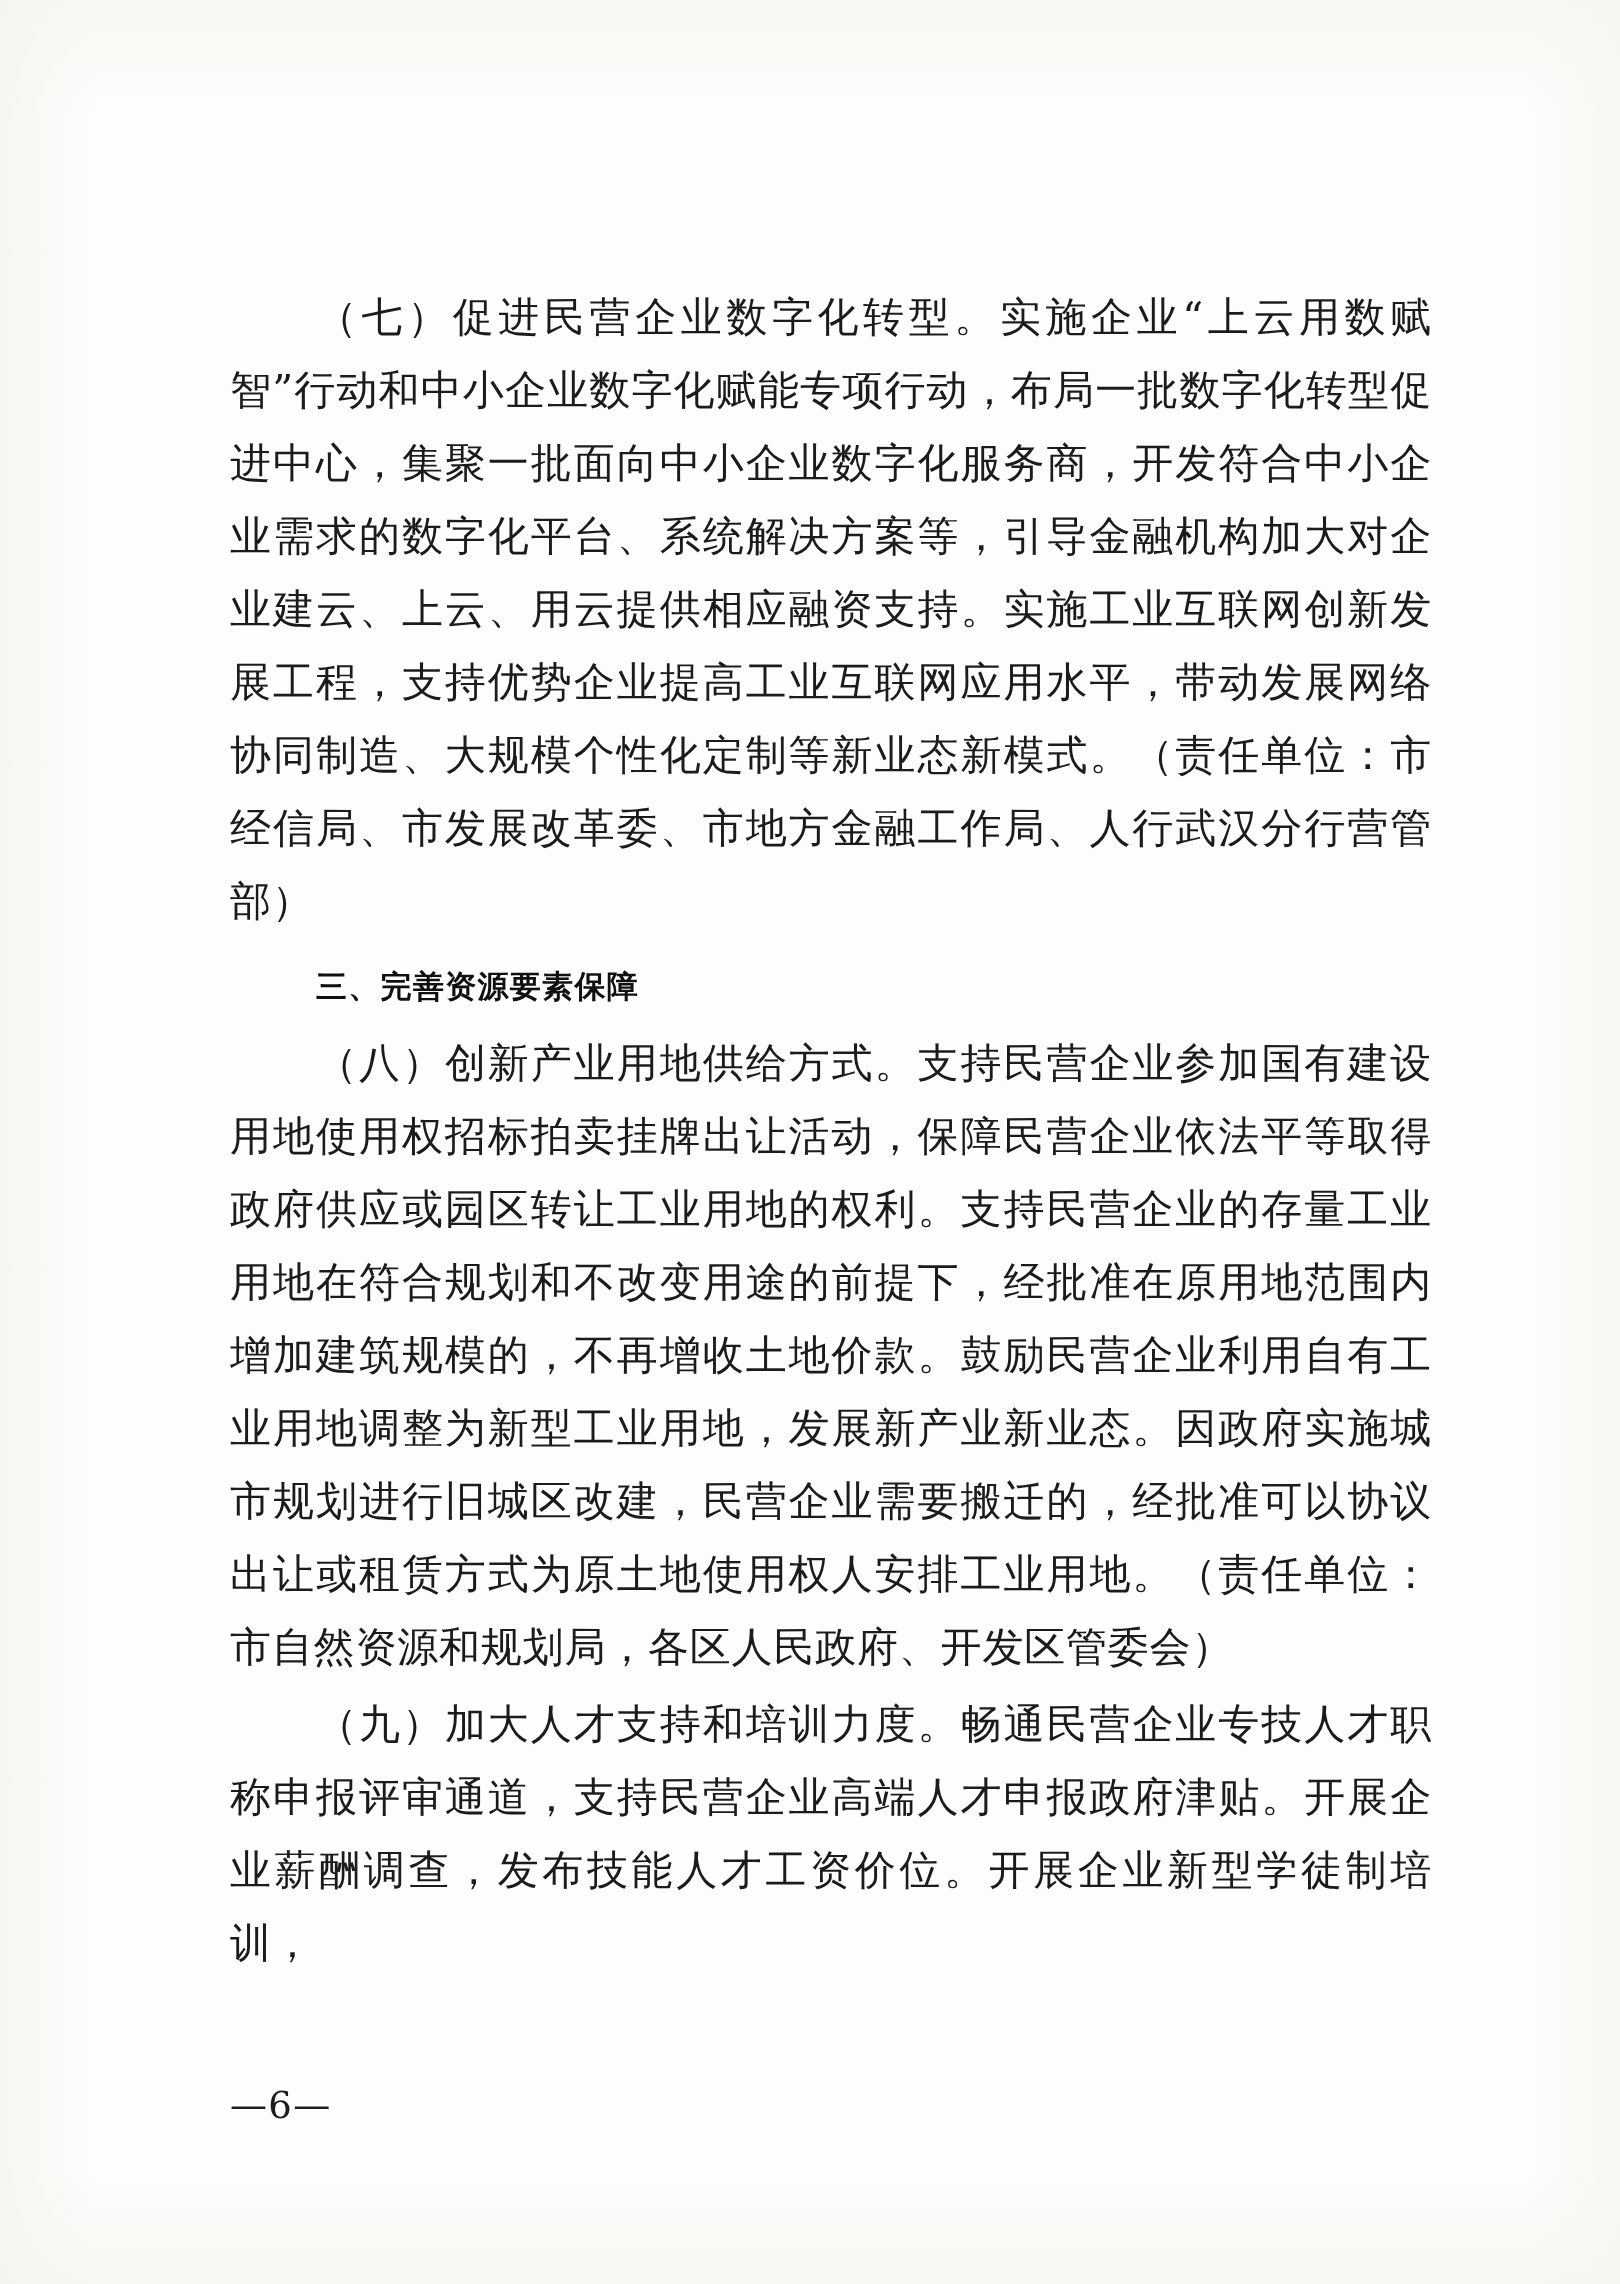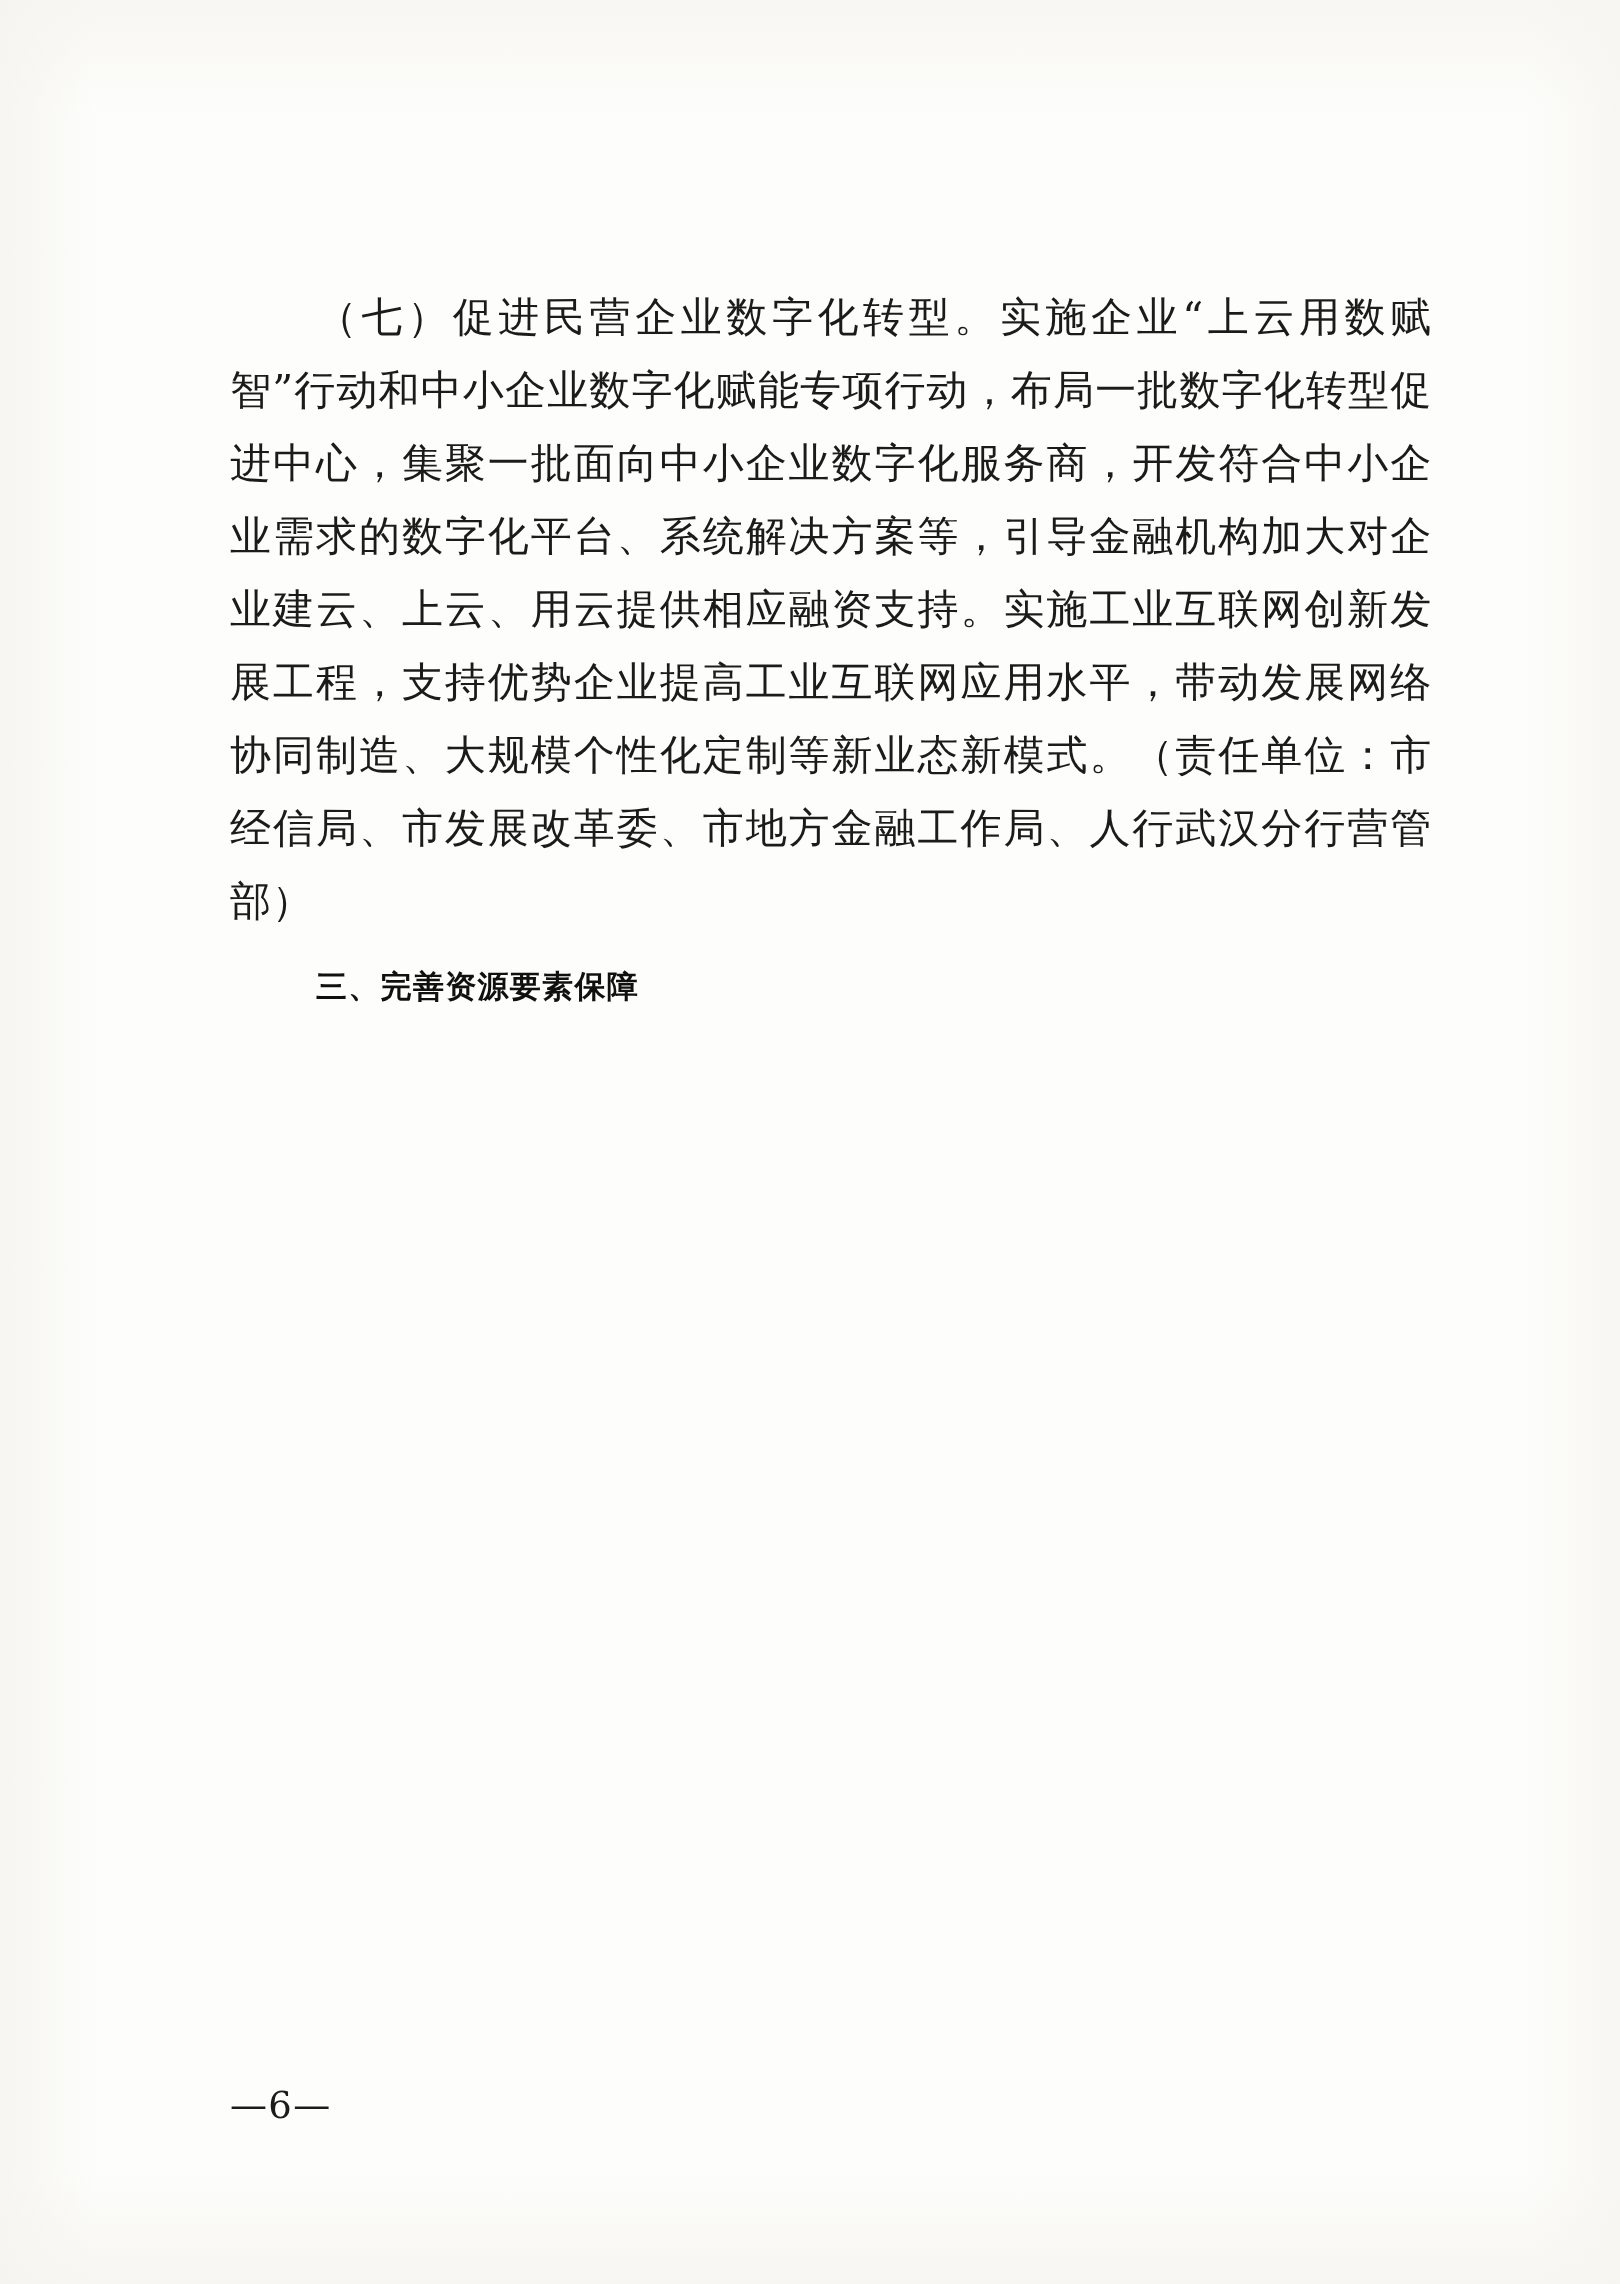--- a/index.html
+++ b/index.html
@@ -74,19 +74,21 @@
 
 <div class="page">
   <div class="paper-tint"></div>
 
   <div class="content">
 
     <p class="para">（七）促进民营企业数字化转型。实施企业“上云用数赋智”行动和中小企业数字化赋能专项行动，布局一批数字化转型促进中心，集聚一批面向中小企业数字化服务商，开发符合中小企业需求的数字化平台、系统解决方案等，引导金融机构加大对企业建云、上云、用云提供相应融资支持。实施工业互联网创新发展工程，支持优势企业提高工业互联网应用水平，带动发展网络协同制造、大规模个性化定制等新业态新模式。（责任单位：市经信局、市发展改革委、市地方金融工作局、人行武汉分行营管部）</p>
 
     <p class="section-head">三、完善资源要素保障</p>
 
+    <p class="para">（八）创新产业用地供给方式。支持民营企业参加国有建设用地使用权招标拍卖挂牌出让活动，保障民营企业依法平等取得政府供应或园区转让工业用地的权利。支持民营企业的存量工业用地在符合规划和不改变用途的前提下，经批准在原用地范围内增加建筑规模的，不再增收土地价款。鼓励民营企业利用自有工业用地调整为新型工业用地，发展新产业新业态。因政府实施城市规划进行旧城区改建，民营企业需要搬迁的，经批准可以协议出让或租赁方式为原土地使用权人安排工业用地。（责任单位：市自然资源和规划局，各区人民政府、开发区管委会）</p>
 
+    <p class="para">（九）加大人才支持和培训力度。畅通民营企业专技人才职称申报评审通道，支持民营企业高端人才申报政府津贴。开展企业薪酬调查，发布技能人才工资价位。开展企业新型学徒制培训，</p>
 
   </div>
 
   <div class="page-number">—6—</div>
 </div>
 
 
 </body></html>

